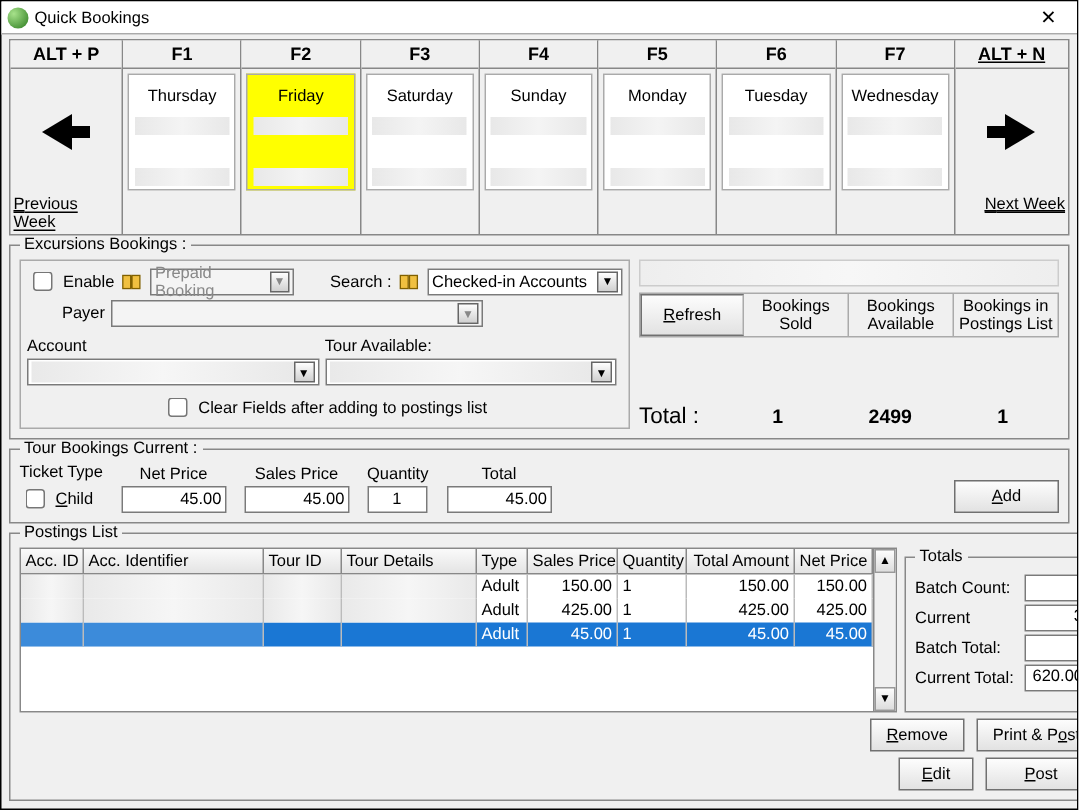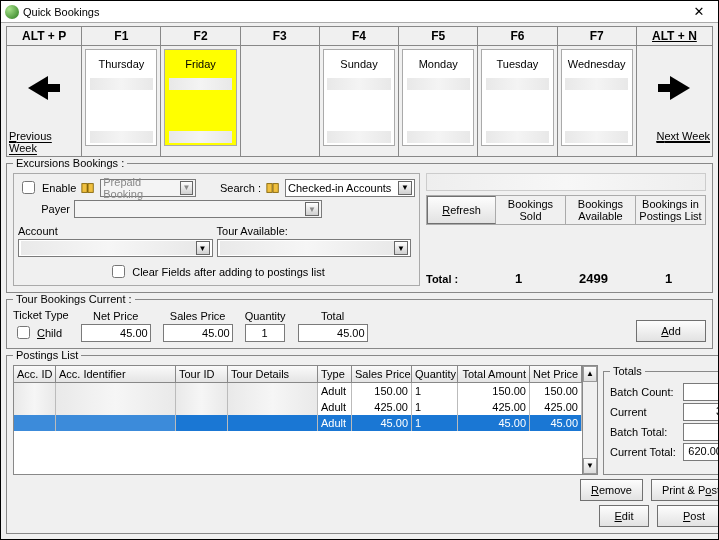--- a/index.html
+++ b/index.html
@@ -11,21 +11,21 @@
   .close-x { width: 30px; height: 20px; display:flex; align-items:center; justify-content:center; cursor:pointer; font-size:13px; }
   .content { flex: 1; padding: 3px 5px 5px 5px; display: flex; flex-direction: column; gap: 0; overflow:hidden;}
 
   
   .week-row { display:flex; border:1px solid #888; background:#f0f0f0; }
   .week-col { border-right:1px solid #888; display:flex; flex-direction:column; }
   .week-col:last-child { border-right:none;text-decoration:underline; }
   .week-hotkey { text-align:center; font-weight:bold; padding:2px 0; border-bottom:1px solid #888; background:#f0f0f0; font-size:12px; }
   .week-nav { width:76px; }
   .week-day { width:80px; }
-  .day-body { height:97px; margin:3px; border:1px solid #aaa; background:#fff; display:flex; flex-direction:column; align-items:center; }
+  .day-body { height:78px; margin:3px; border:1px solid #aaa; background:#fff; display:flex; flex-direction:column; align-items:center; }
   .day-body.sel { background:#ffff00; }
   .day-label { margin-top:8px; margin-bottom:6px; }
   .day-blur { width:90%; height:12px; background:linear-gradient(90deg,#e8e8e8,#f4f4f4,#e8e8e8); filter:blur(0.5px); margin:2px 0;}
   .nav-body { height:78px; margin:3px; display:flex; align-items:center; justify-content:center; }
   .arrow-left, .arrow-right { width:0; height:0; border-top:12px solid transparent; border-bottom:12px solid transparent; }
   .arrow-left { border-right:20px solid #000; }
   .arrow-right { border-left:20px solid #000; }
   .arrow-stem { width:12px; height:8px; background:#000; }
   .nav-label { text-align:left; padding:0 2px 2px 2px; text-decoration:underline; text-underline-offset:2px; font-size:11px;}
   .nav-label.r { text-align:right; }
@@ -45,21 +45,21 @@
   .icon-book { width:16px; height:16px; display:inline-flex; align-items:center; justify-content:center;}
   .icon-book svg { width:14px; height:14px; }
   .disabled { color:#888; background:#f4f4f4; }
   .chk { display:flex; align-items:center; gap:4px; }
   .stats-head { display:flex; border:1px solid #aaa; }
   .stats-head > div { flex:1; border-right:1px solid #aaa; padding:2px 3px; text-align:center; }
   .stats-head > div:last-child{border-right:none;}
   .stats-head .btn { background:linear-gradient(#fdfdfd,#e2e2e2); cursor:pointer; }
   .stats-row { display:flex; margin-top:6px; align-items:center;}
   .stats-row > div { flex:1; text-align:center; font-weight:bold; font-size:13px;}
-  .stats-row .lbl { flex: 0 0 55px; text-align:left; font-weight:bold; font-size:11px;}
+  .stats-row .lbl { flex: 0 0 55px; text-align:left; font-weight:normal; font-size:15px;}
   .blur-box { height:18px; border:1px solid #ccc; background:linear-gradient(90deg,#eee,#f7f7f7,#eee); margin-bottom:4px;}
   
   .btn { border:1px solid #707070; background:linear-gradient(#fdfdfd,#e2e2e2); padding:2px 10px; cursor:pointer; min-width:50px; text-align:center; height:22px; display:inline-flex; align-items:center; justify-content:center;}
   
   
   .tbd-row { display:flex; align-items:flex-end; gap:12px; }
   .tbd-col { display:flex; flex-direction:column; gap:2px; }
   .tbd-col .hdr { text-align:center; }
   .num-in { width:70px; text-align:right; padding-right:4px; }
   .qty-in { width:40px; text-align:center; }
@@ -129,20 +129,26 @@
         <div class="week-hotkey">F2</div>
         <div class="day-body sel">
             <div class="day-label">Friday</div>
             <div class="day-blur"></div>
             <div style="flex:1"></div>
             <div class="day-blur"></div>
           </div>
       </div>
       <div class="week-col week-day">
         <div class="week-hotkey">F3</div>
+        <div class="day-body">
+            <div class="day-label">Saturday</div>
+            <div class="day-blur"></div>
+            <div style="flex:1"></div>
+            <div class="day-blur"></div>
+          </div>
       </div>
       <div class="week-col week-day">
         <div class="week-hotkey">F4</div>
         <div class="day-body">
             <div class="day-label">Sunday</div>
             <div class="day-blur"></div>
             <div style="flex:1"></div>
             <div class="day-blur"></div>
           </div>
       </div>

